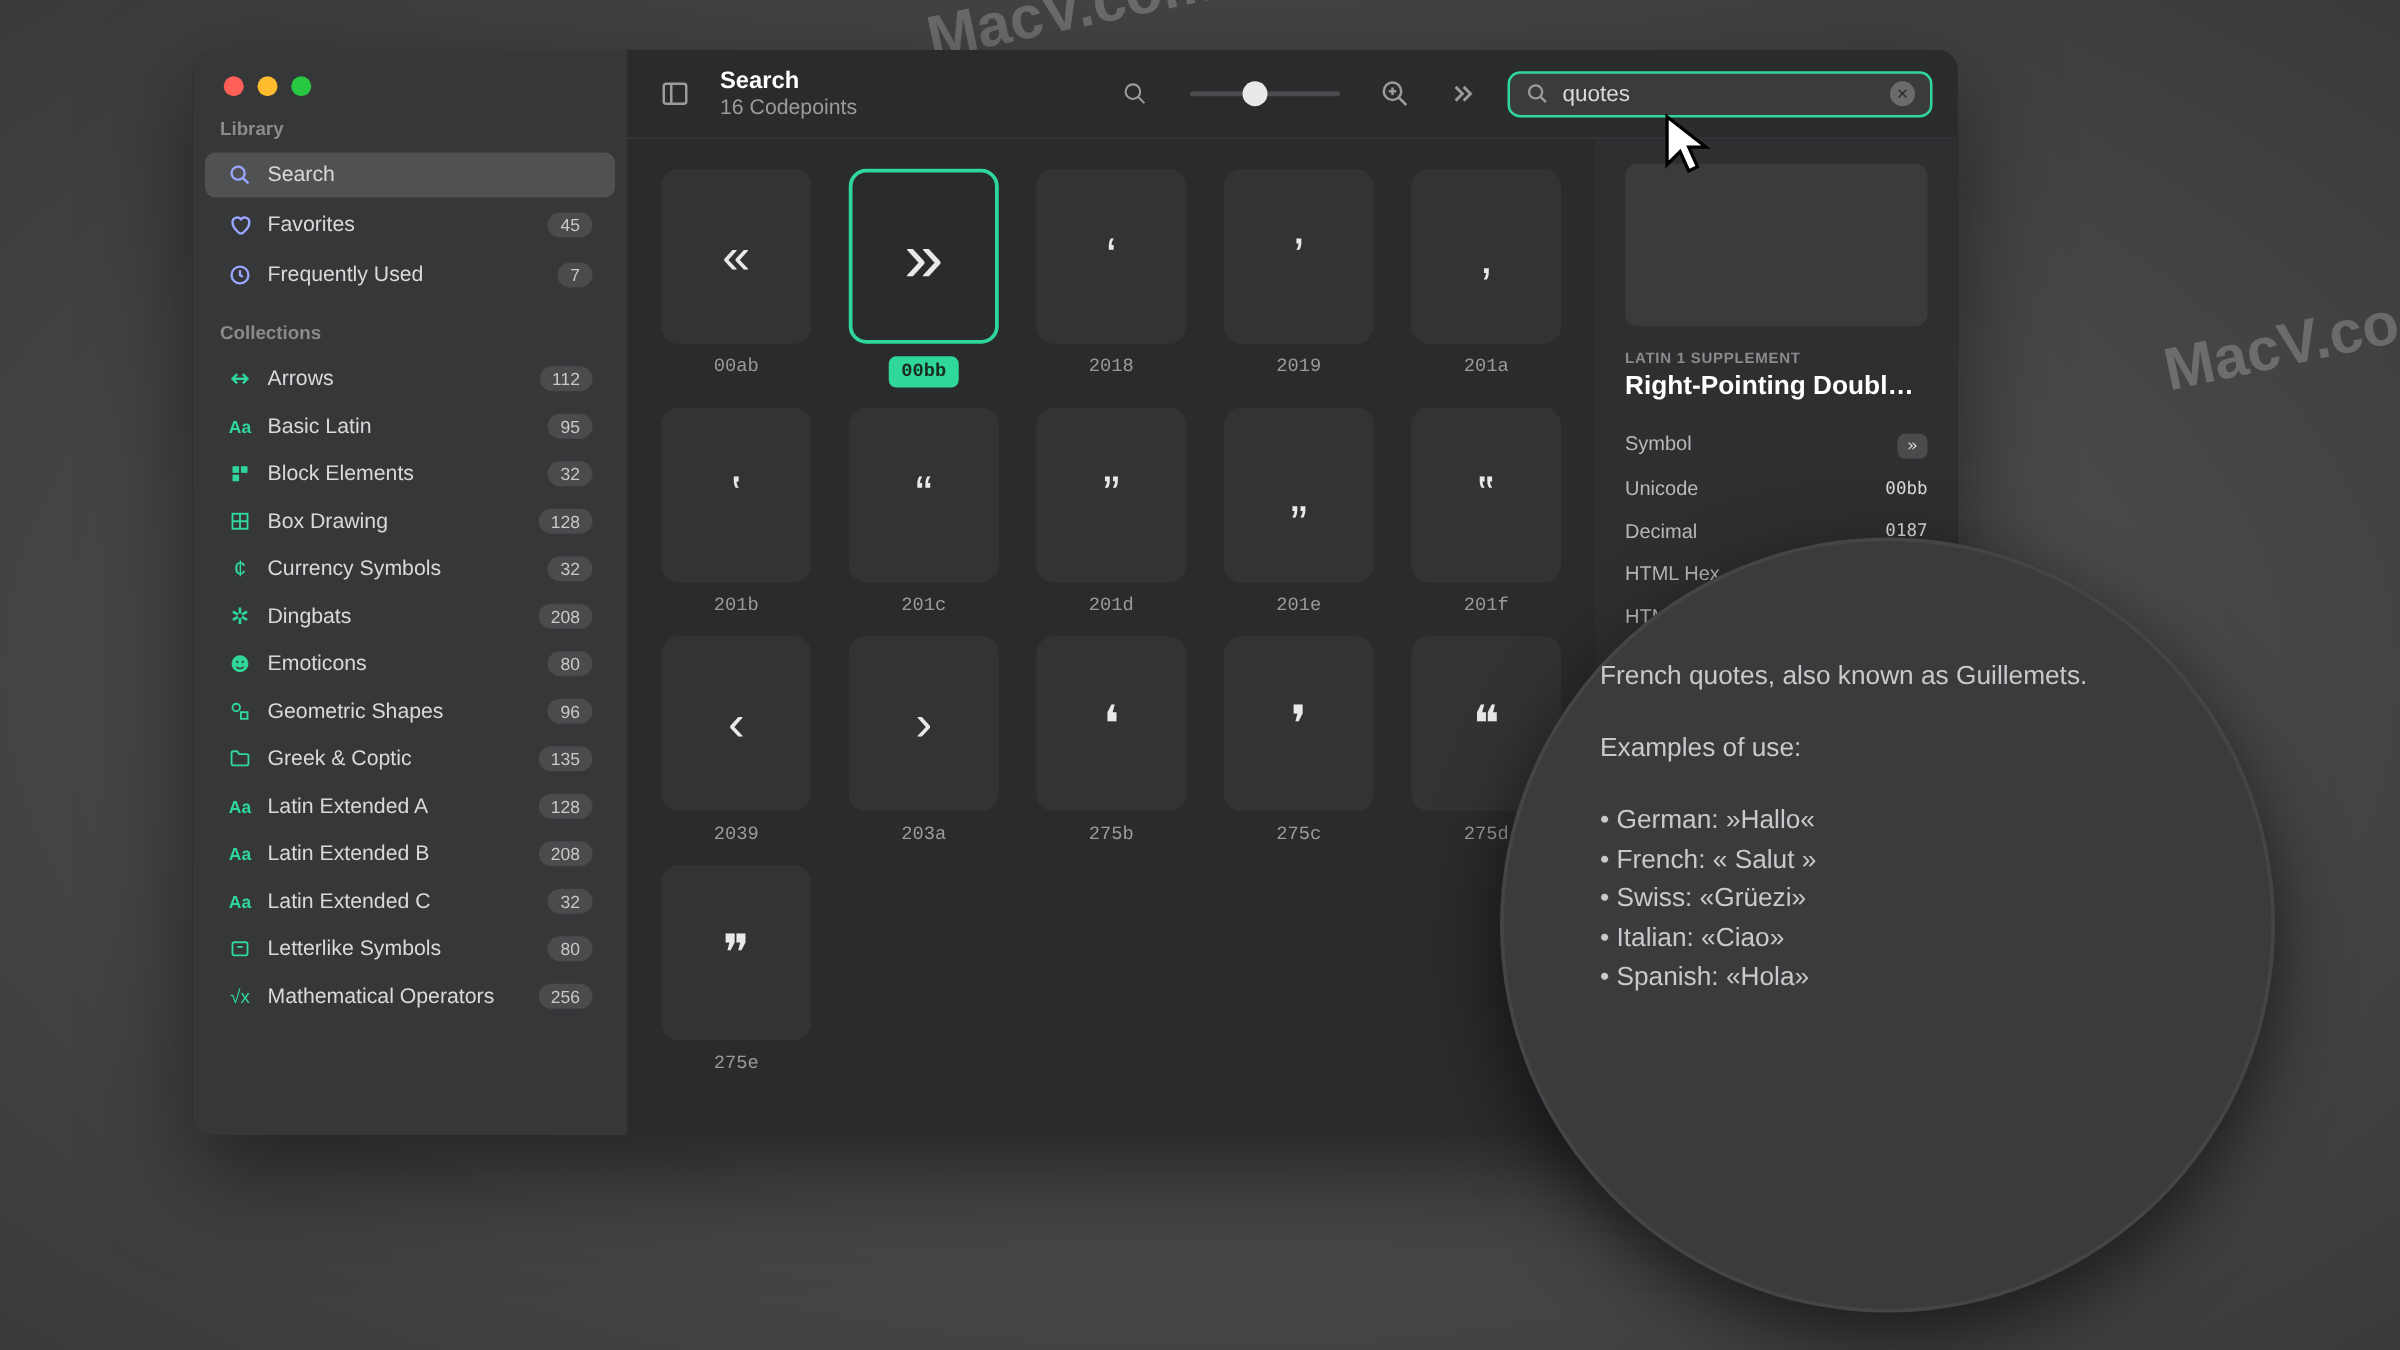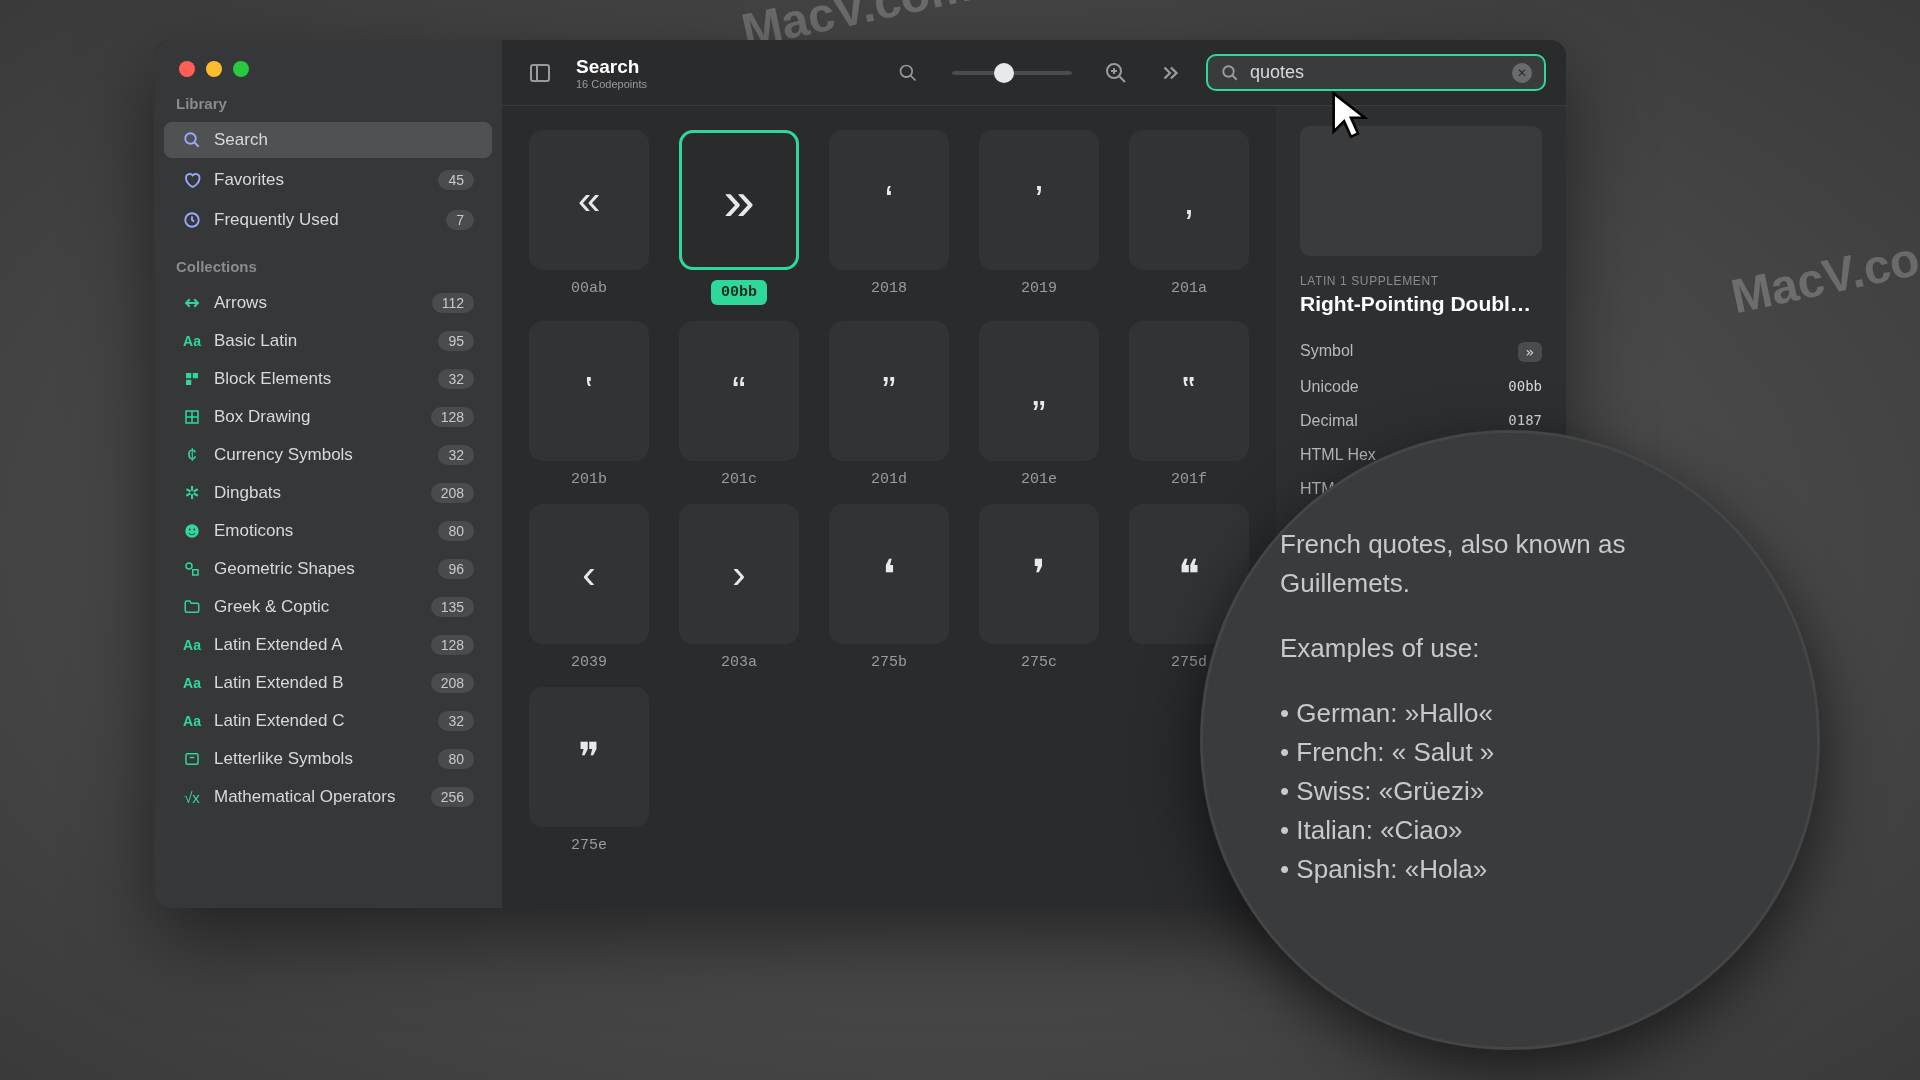--- a/index.html
+++ b/index.html
@@ -13,44 +13,44 @@
 .srow { display:flex; align-items:center; gap:12px; padding:8px 18px; margin:2px 10px; border-radius:8px; cursor:pointer; color:#d8d9db; font-size:17px; }
 .srow.active { background:#505153; }
 .icon { width:20px; height:20px; display:flex; align-items:center; justify-content:center; flex-shrink:0; }
 .badge { margin-left:auto; background:#4a4b4d; color:#c8c9cb; font-size:14px; padding:2px 10px; border-radius:10px; font-weight:500; }
 .collections { flex:1; overflow:auto; }
 .main { flex:1; display:flex; flex-direction:column; background:#2a2b2d; }
 .toolbar { display:flex; align-items:center; padding:14px 20px; gap:18px; border-bottom:1px solid #3a3b3d; }
 .tbtn { width:36px; height:36px; display:flex; align-items:center; justify-content:center; color:#9a9b9d; cursor:pointer; }
 .title-block { display:flex; flex-direction:column; }
 .title { color:#fff; font-size:19px; font-weight:600; }
-.subtitle { color:#9a9b9d; font-size:11px; }
+.subtitle { color:#9a9b9d; font-size:17px; }
 .spacer { flex:1; }
 .slider { width:120px; height:4px; background:#4a4b4d; border-radius:2px; position:relative; margin:0 8px; }
 .slider-thumb { position:absolute; left:35%; top:-8px; width:20px; height:20px; background:#e8e9eb; border-radius:50%; }
 .searchbox { display:flex; align-items:center; background:#3a3b3d; border:2px solid #2fd89a; border-radius:10px; padding:6px 12px; width:340px; gap:10px; }
 .searchbox input { background:transparent; border:none; outline:none; color:#d8d9db; font-size:18px; flex:1; }
 .clear { width:20px; height:20px; background:#6a6b6d; border-radius:50%; display:flex; align-items:center; justify-content:center; color:#2a2b2d; font-size:12px; cursor:pointer; }
 .content { flex:1; display:flex; }
 .grid-area { flex:1; padding:24px 20px; overflow:auto; }
 .grid { display:grid; grid-template-columns:repeat(5,1fr); gap:16px; }
 .cell { display:flex; flex-direction:column; align-items:center; gap:10px; }
 .glyph-box { width:120px; height:140px; background:#323335; border-radius:14px; display:flex; align-items:center; justify-content:center; color:#e8e9eb; font-size:40px; cursor:pointer; }
 .glyph-box.selected { border:3px solid #2fd89a; background:#2a2b2d; font-size:56px; }
 .code { color:#9a9b9d; font-size:15px; font-family:Liberation Mono, monospace; }
 .code.selected { background:#2fd89a; color:#1a2b1d; padding:4px 10px; border-radius:6px; font-weight:700; }
 .detail { width:290px; padding:20px 24px; background:#2e2f31; }
 .preview-box { height:130px; background:#3a3b3d; border-radius:10px; margin-bottom:18px; }
-.detail-cat { color:#8a8b8d; font-size:12px; font-weight:400; letter-spacing:0.6px; }
+.detail-cat { color:#8a8b8d; font-size:12px; font-weight:700; letter-spacing:0.6px; }
 .detail-title { color:#fff; font-size:21px; font-weight:600; margin:4px 0 18px; white-space:nowrap; overflow:hidden; text-overflow:ellipsis; }
 .drow { display:flex; justify-content:space-between; padding:8px 0; color:#b8b9bb; font-size:16px; }
 .drow .dv { color:#d8d9db; font-family:ui-monospace,Menlo,monospace; font-size:14px; }
 .sym-chip { background:#4a4b4d; padding:2px 8px; border-radius:6px; }
 .watermark { position:absolute; color:rgba(255,255,255,0.22); font-size:48px; font-weight:600; transform:rotate(-12deg); pointer-events:none; }
-.magnifier { position:absolute; left:1200px; top:430px; width:620px; height:620px; border-radius:50%; background:#3a3b3d; box-shadow:0 20px 60px rgba(0,0,0,0.6),inset 0 0 0 3px rgba(255,255,255,0.05); padding:95px 80px; color:#c8c9cb; font-size:26px; line-height:1.5; overflow:hidden; }
+.magnifier { position:absolute; left:1200px; top:430px; width:620px; height:620px; border-radius:50%; background:#3a3b3d; box-shadow:0 20px 60px rgba(0,0,0,0.6),inset 0 0 0 3px rgba(255,255,255,0.05); padding:95px 80px; color:#c8c9cb; font-size:21px; line-height:1.5; overflow:hidden; }
 .magnifier p { margin-bottom:26px; }
 .magnifier ul { list-style:none; }
 .magnifier li::before { content:"• "; }
 .cursor { position:absolute; left:1330px; top:90px; pointer-events:none; }
 svg { display:block; }
 </style>
 </head>
 <body>
 
 <div class="watermark" style="left:740px;top:-20px;">MacV.com</div>

